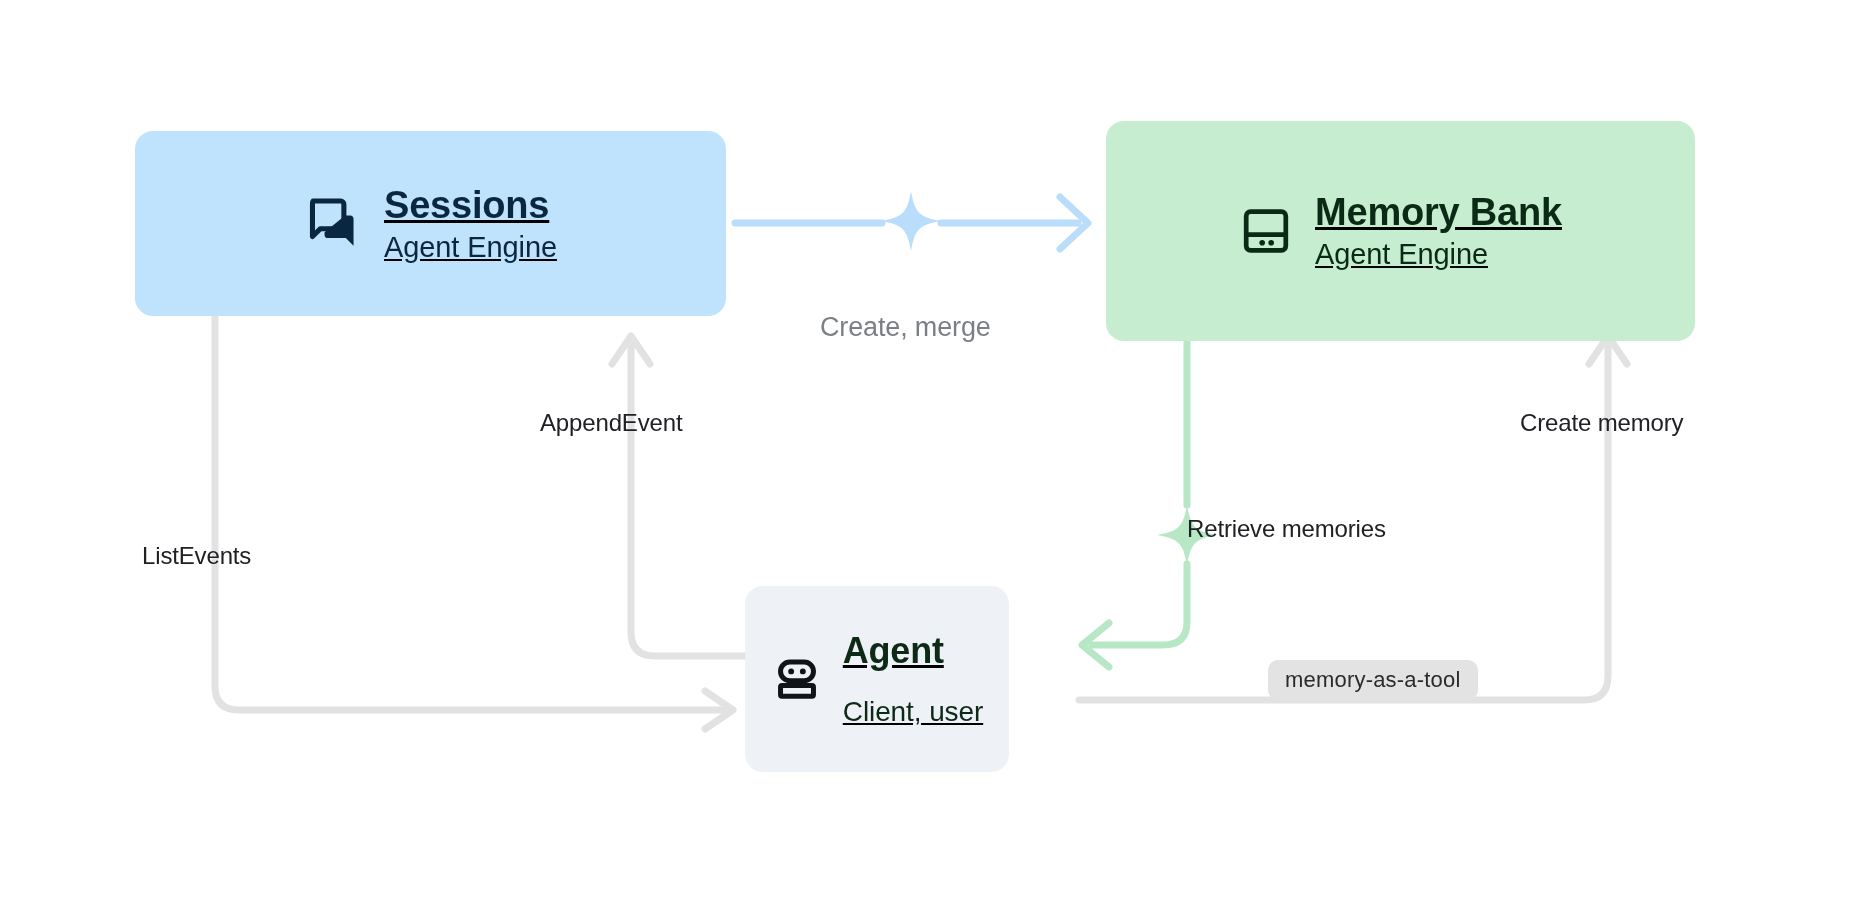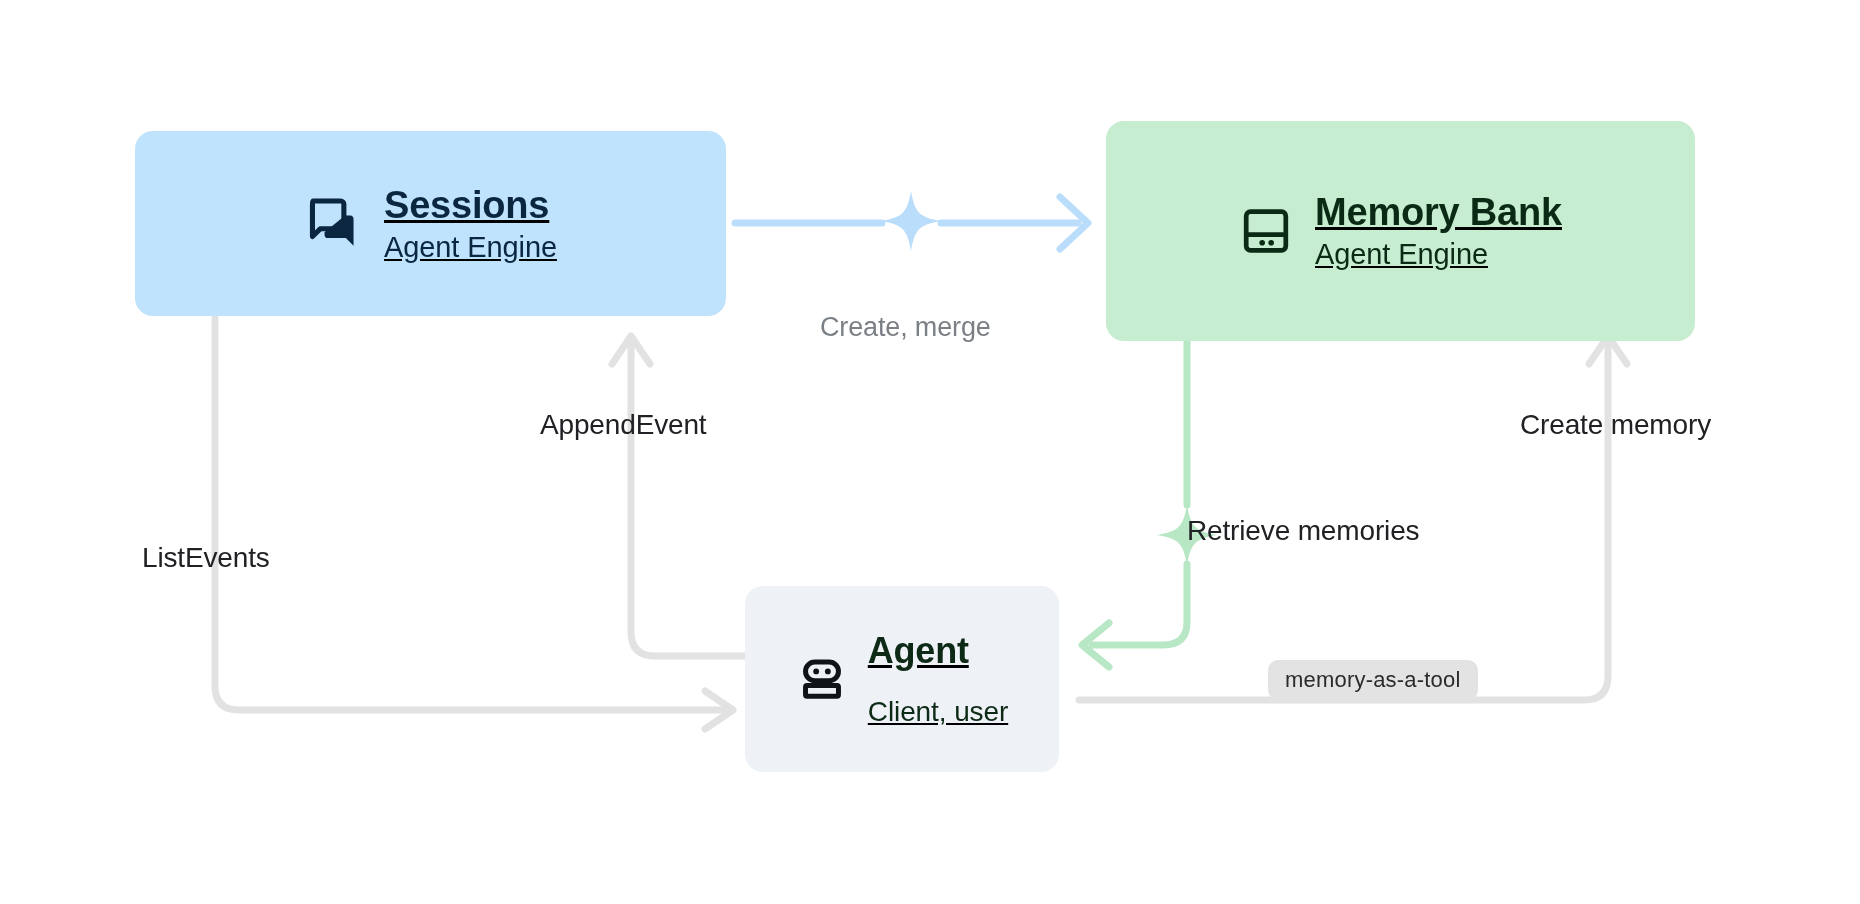--- a/index.html
+++ b/index.html
@@ -72,34 +72,34 @@
     left: 1094px; top: 121px;
     width: 589px; height: 220px;
     background: #c6edcf;
     margin-left: 12px;
   }
   #node-memory-bank .node-title,
   #node-memory-bank .node-sub { color: #0b2a15; }
 
   #node-agent {
     left: 745px;  top: 586px;
-    width: 314px; height: 186px;
+    width: 264px; height: 186px;
     background: #eef1f6;
     gap: 20px;
   }
   #node-agent .node-title,
   #node-agent .node-sub { color: #0d2a17; }
   #node-agent .node-title { font-size: 36px; }
   #node-agent .node-sub   { font-size: 28px; margin-top: 20px; }
 
   
   .edge-label {
     position: absolute;
     color: #202124;
-    font-size: 28px;
+    font-size: 24px;
     font-weight: 400;
     white-space: nowrap;
     letter-spacing: -0.15px;
   }
   .edge-label.sub {
     color: #7b7f86;
     font-size: 27px;
   }
   #label-generate      { left: 776px;  top: 270px; font-size: 31px; }
   #label-generate-sub  { left: 820px;  top: 312px; }

